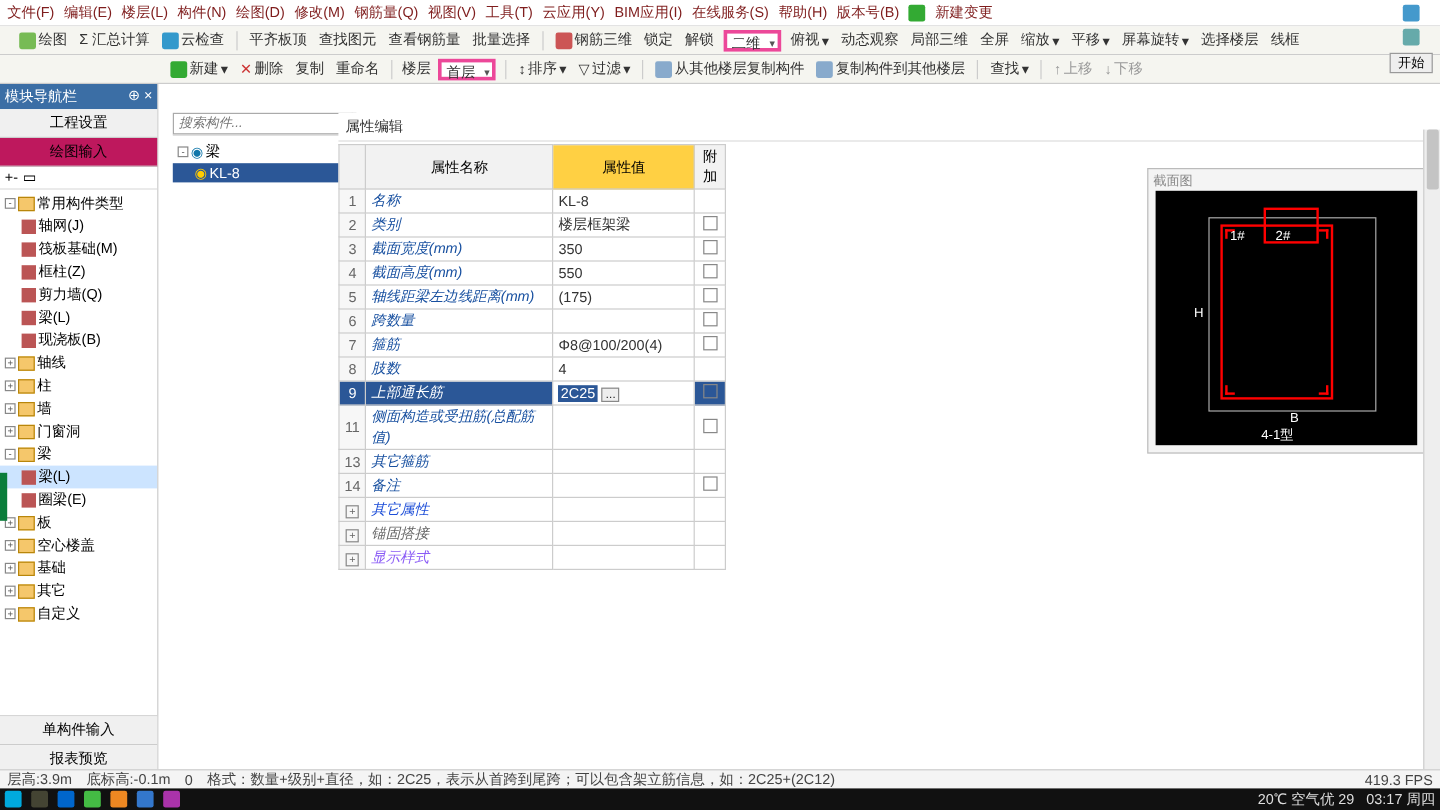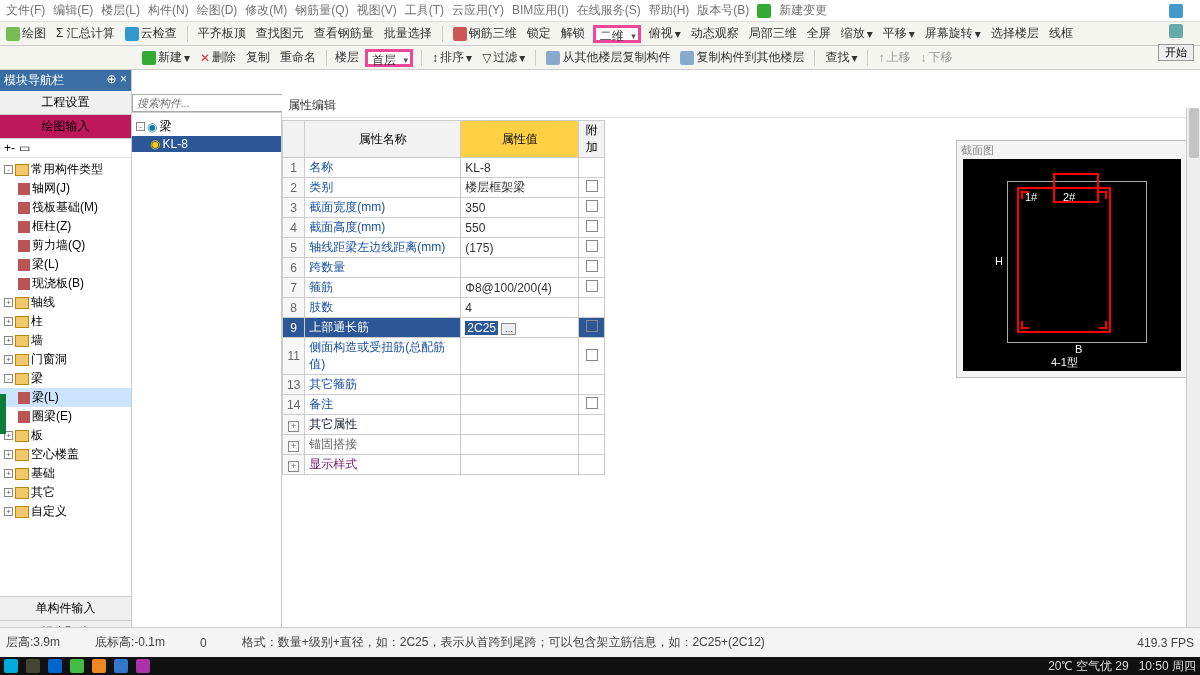--- a/index.html
+++ b/index.html
@@ -1,25 +1,25 @@
 <!DOCTYPE html>
 <html><head>
 <meta charset="utf-8">
 <style>
 * { margin: 0; padding: 0; box-sizing: border-box; font-family: "Microsoft YaHei", SimSun, sans-serif; font-size: 12px; }
 body { background: #fff; width: 1200px; height: 675px; overflow: hidden; position: relative; }
 
 
 .menubar { height: 22px; background: #fff; border-bottom: 1px solid #ddd; display: flex; align-items: center; padding: 0 6px; gap: 8px; }
-.menubar span { cursor: pointer; color: #737373; }
+.menubar span { cursor: pointer; color: #7f1d1d; }
 .menubar-right { margin-left: auto; display: flex; align-items: center; gap: 6px; flex-direction: column; }
 .btn-start { background: #eee; border: 1px solid #999; padding: 0 6px; font-size: 11px; }
 
 
-.toolbar { height: 24px; background: #f5f5f0; border-bottom: 1px solid #ccc; display: flex; align-items: center; padding: 0 4px; gap: 6px; font-size: 12px; color: #333; white-space: nowrap; }
+.toolbar { height: 24px; background: #f5f5f0; border-bottom: 1px solid #ccc; display: flex; align-items: center; padding: 0 14px; gap: 6px; font-size: 12px; color: #333; white-space: nowrap; }
 .toolbar .tb-item { display: inline-flex; align-items: center; gap: 2px; cursor: pointer; padding: 0 2px; }
 .toolbar .sep { width: 1px; height: 16px; background: #ccc; margin: 0 2px; }
 .toolbar .combo { border: 3px solid #ec4899; background: #fff; padding: 0 14px 0 4px; height: 18px; line-height: 16px; position: relative; }
 .toolbar .combo::after { content: "▾"; position: absolute; right: 2px; font-size: 9px; color: #555; }
 .ico { width: 14px; height: 14px; display: inline-block; background: #8ac; border-radius: 2px; }
 
 
 .left-dock { position: absolute; top: 70px; left: 0; width: 132px; bottom: 30px; background: #fff; border-right: 1px solid #ccc; display: flex; flex-direction: column; }
 .dock-title { background: #3b6ea5; color: #fff; font-size: 11px; padding: 2px 4px; display: flex; justify-content: space-between; }
 .dock-tab { background: #f0f0f0; text-align: center; padding: 3px 0; border-bottom: 1px solid #ccc; cursor: pointer; }
@@ -28,36 +28,36 @@
 .tree-node { padding: 1px 0 1px 0; white-space: nowrap; display: flex; align-items: center; gap: 2px; cursor: pointer; }
 .tree-node.l0 { padding-left: 4px; }
 .tree-node.l1 { padding-left: 18px; }
 .tree-exp { width: 9px; height: 9px; border: 1px solid #888; font-size: 8px; line-height: 7px; text-align: center; color: #555; }
 .folder { width: 14px; height: 12px; background: #f5c76b; border: 1px solid #b8860b; }
 .node-ico { width: 12px; height: 12px; background: #b55; display: inline-block; }
 .tree-node.selected { background: #cce4ff; }
 .dock-bottom { border-top: 1px solid #ccc; }
 
 
-.mid-panel { position: absolute; top: 94px; left: 132px; width: 150px; bottom: 30px; border-right: 1px solid #ccc; background: #fff; }
+.mid-panel { position: absolute; top: 94px; left: 144px; width: 150px; bottom: 30px; border-right: 1px solid #ccc; background: #fff; }
 .search-box { margin: 0; padding: 0; border-bottom: 1px solid #ccc; display: flex; }
 .search-box input { flex: 1; border: 1px solid #aaa; padding: 2px 4px; font-size: 11px; font-style: italic; color: #888; }
 .search-box .mag { width: 18px; text-align: center; color: #3b6ea5; cursor: pointer; }
 .mid-tree { padding: 4px 0; }
 .mid-tree .tree-node.sel { background: #2b5797; color: #fff; }
 
 
 .prop-panel { position: absolute; top: 94px; left: 282px; right: 0; bottom: 30px; background: #fff; }
 .prop-title { padding: 3px 6px; font-size: 12px; color: #333; border-bottom: 1px solid #ddd; }
 .prop-table { border-collapse: collapse; margin-top: 2px; }
 .prop-table th, .prop-table td { border: 1px solid #ccc; padding: 1px 4px; font-size: 12px; height: 15px; }
 .prop-table th { background: #f2f2f2; font-weight: normal; text-align: center; }
 .prop-table th.val-head { background: #ffd043; }
 .prop-table td.rn { width: 22px; text-align: center; background: #f7f7f7; color: #666; }
-.prop-table td.pn { width: 156px; color: #1850a0; }
+.prop-table td.pn { width: 156px; color: #1850a0; font-style: italic; }
 .prop-table td.pv { width: 118px; color: #333; }
 .prop-table td.extra { width: 26px; text-align: center; }
 .prop-table tr.sel td { background: #2b5797; color: #fff; }
 .prop-table tr.sel td.pv { background: #fff; color: #000; }
 .cbox { width: 12px; height: 12px; border: 1px solid #888; display: inline-block; }
 .plus { width: 11px; height: 11px; border: 1px solid #888; display: inline-block; font-size: 9px; line-height: 9px; text-align: center; }
 .dots-btn { border: 1px solid #888; padding: 0 2px; font-size: 9px; background: #eee; cursor: pointer; }
 
 
 .preview { position: absolute; top: 140px; right: 12px; width: 232px; height: 238px; background: #f4f4f4; border: 1px solid #bbb; }
@@ -70,21 +70,21 @@
 .corner { position: absolute; width: 8px; height: 8px; border-top: 2px solid #f00; border-left: 2px solid #f00; }
 .corner.tr { transform: scaleX(-1); }
 .corner.bl { transform: scaleY(-1); }
 .corner.br { transform: scale(-1,-1); }
 
 
 .vscroll { position: absolute; top: 108px; right: 0; width: 14px; bottom: 30px; background: #eee; border-left: 1px solid #ccc; }
 .vscroll .thumb { position: absolute; top: 0; left: 2px; width: 10px; height: 50px; background: #c4c4c4; border-radius: 2px; }
 
 
-.status { position: absolute; bottom: 18px; left: 0; right: 0; height: 30px; background: #f4f4f4; border-top: 1px solid #ccc; font-size: 11px; color: #444; display: flex; align-items: center; padding: 0 6px; gap: 35px; }
+.status { position: absolute; bottom: 18px; left: 0; right: 0; height: 16px; background: #f4f4f4; border-top: 1px solid #ccc; font-size: 11px; color: #444; display: flex; align-items: center; padding: 0 6px; gap: 12px; }
 .status .right { margin-left: auto; }
 
 
 .taskbar { position: absolute; bottom: 0; left: 0; right: 0; height: 18px; background: #111; color: #ddd; font-size: 10px; display: flex; align-items: center; padding: 0 4px; gap: 8px; }
 .taskbar .tray { margin-left: auto; display: flex; gap: 10px; align-items: center; }
 .tb-ico { width: 14px; height: 14px; background: #357; border-radius: 2px; }
 
 .green-bar { position: absolute; left: 0; top: 394px; width: 6px; height: 40px; background: #0a7d3a; }
 </style>
 </head>
@@ -413,33 +413,33 @@
           <td class="extra"></td>
         </tr>
         <tr>
           <td class="rn">14</td>
           <td class="pn" style="">备注</td>
           <td class="pv"></td>
           <td class="extra"><span class="cbox"></span></td>
         </tr>
         <tr>
           <td class="rn"><span class="plus">+</span></td>
-          <td class="pn" style="color:#0f172a">其它属性</td>
+          <td class="pn" style="color:#1d4ed8">其它属性</td>
           <td class="pv"></td>
           <td class="extra"></td>
         </tr>
         <tr>
           <td class="rn"><span class="plus">+</span></td>
           <td class="pn" style="color:#666">锚固搭接</td>
           <td class="pv"></td>
           <td class="extra"></td>
         </tr>
         <tr>
           <td class="rn"><span class="plus">+</span></td>
-          <td class="pn" style="color:#701a75">显示样式</td>
+          <td class="pn" style="color:#8b5cf6">显示样式</td>
           <td class="pv"></td>
           <td class="extra"></td>
         </tr>
       </tbody>
   </table>
 </div>
 
 <div class="preview">
   <div class="preview-title">截面图</div>
   <div class="preview-canvas">
@@ -474,15 +474,15 @@
 <div class="taskbar">
   <span class="tb-ico" style="background:#0ad"></span>
   <span class="tb-ico" style="background:#443"></span>
   <span class="tb-ico" style="background:#06c"></span>
   <span class="tb-ico" style="background:#4b4"></span>
   <span class="tb-ico" style="background:#e82"></span>
   <span class="tb-ico" style="background:#37c"></span>
   <span class="tb-ico" style="background:#a3a"></span>
   <div class="tray">
     <span>20℃  空气优 29</span>
-    <span>10:50 周四</span>
+    <span>03:17 周四</span>
   </div>
 </div>
 
 </body></html>

